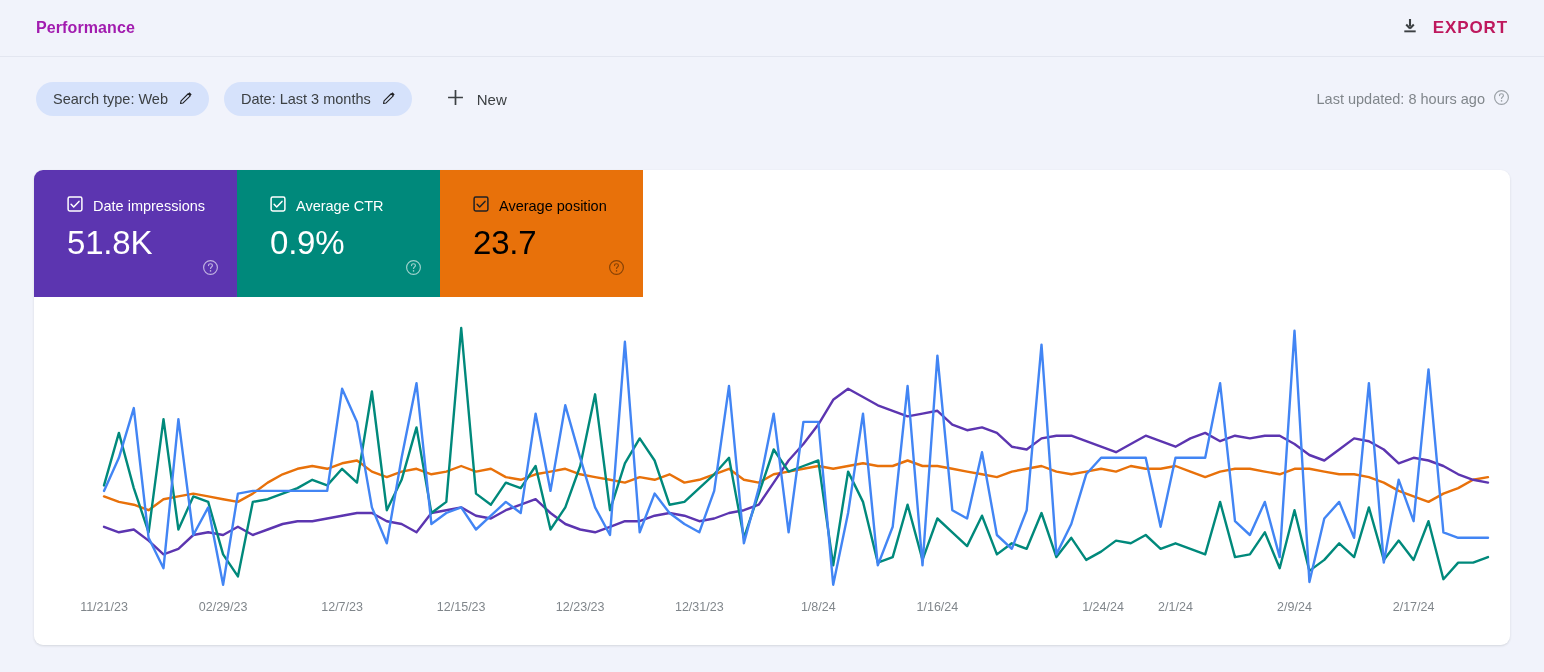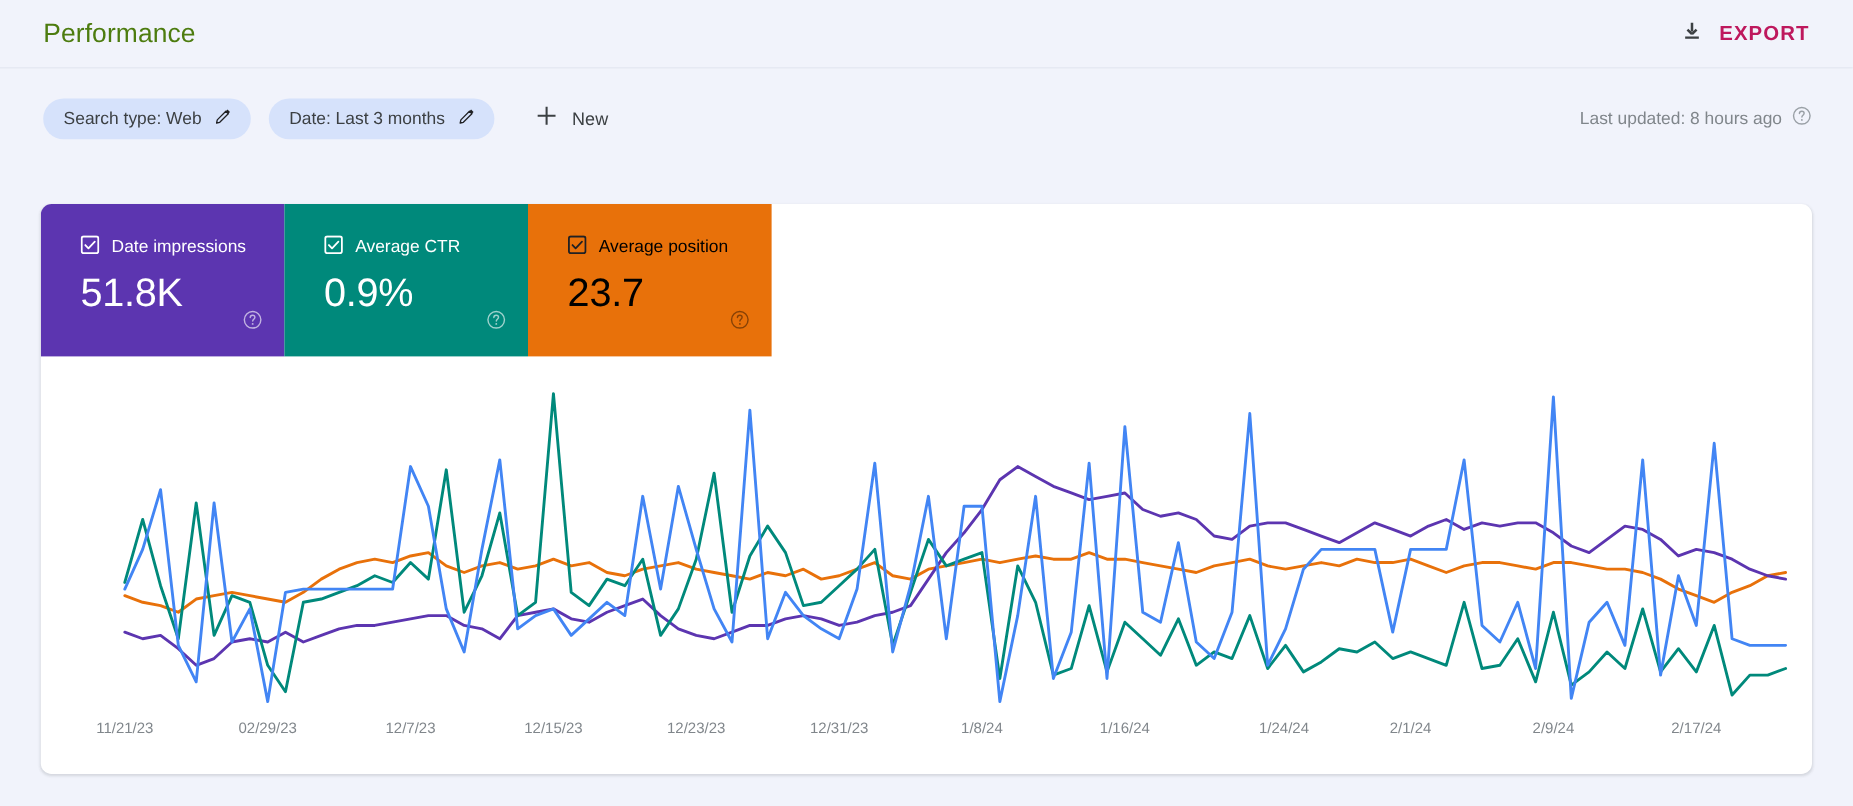--- a/index.html
+++ b/index.html
@@ -27,23 +27,23 @@
     width: 1544px;
     height: 57px;
     display: flex;
     align-items: center;
     justify-content: space-between;
     padding: 0 34px 0 36px;
     border-bottom: 1px solid #e3e6f0;
   }
 
   .page-title {
-    font-size: 22px;
-    font-weight: 400;
-    color: #4d7c0f;
+    font-size: 16px;
+    font-weight: 700;
+    color: #a21caf;
     letter-spacing: 0.1px;
     line-height: 1;
   }
 
   .export-btn {
     display: flex;
     align-items: center;
     gap: 13px;
     cursor: pointer;
     background: none;
@@ -325,21 +325,21 @@
         </svg>
       <div class="xaxis">
           <div class="xtick" style="left: 70px;">11/21/23</div>
           <div class="xtick" style="left: 189.1px;">02/29/23</div>
           <div class="xtick" style="left: 308.1px;">12/7/23</div>
           <div class="xtick" style="left: 427.2px;">12/15/23</div>
           <div class="xtick" style="left: 546.2px;">12/23/23</div>
           <div class="xtick" style="left: 665.3px;">12/31/23</div>
           <div class="xtick" style="left: 784.3px;">1/8/24</div>
           <div class="xtick" style="left: 903.4px;">1/16/24</div>
-          <div class="xtick" style="left: 1036px; text-align: center;">1/24/24</div>
+          <div class="xtick" style="left: 1069px; text-align: center;">1/24/24</div>
           <div class="xtick" style="left: 1141.5px;">2/1/24</div>
           <div class="xtick" style="left: 1260.5px;">2/9/24</div>
           <div class="xtick" style="left: 1379.6px;">2/17/24</div>
         </div>
     </div>
 
   </div>
 
 </div>
 

